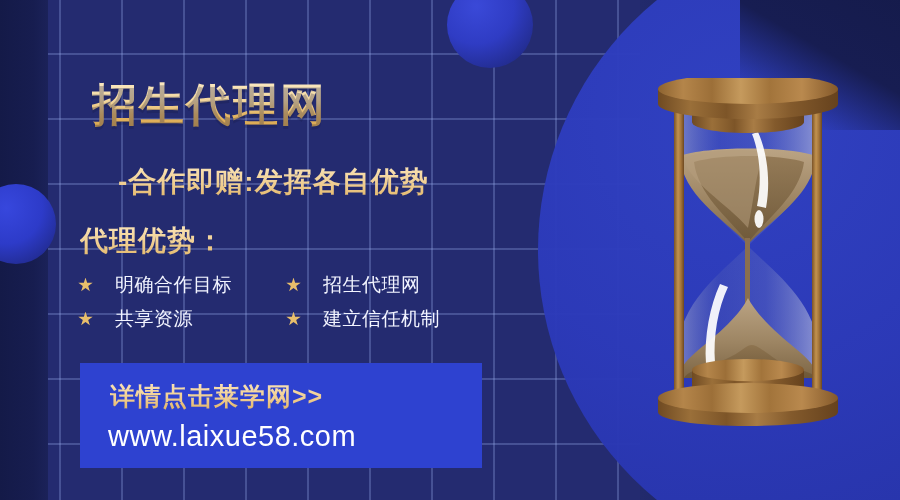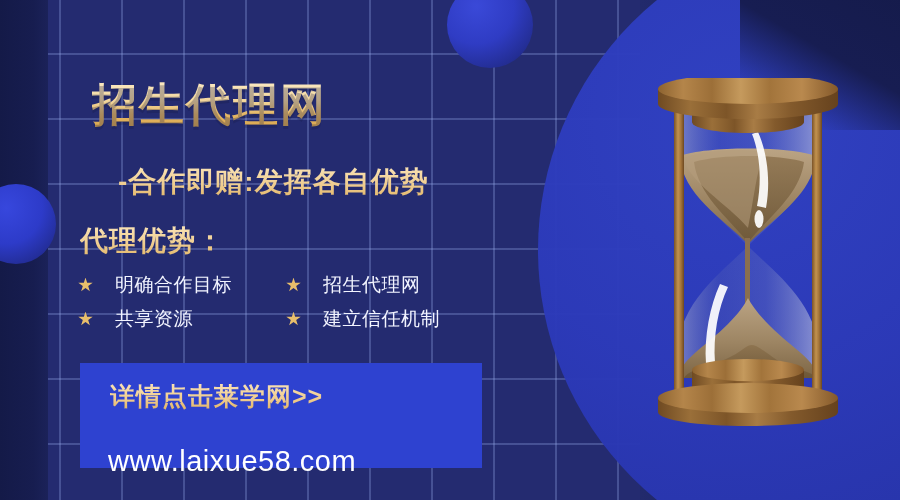--- a/index.html
+++ b/index.html
@@ -85,21 +85,21 @@
   }
   .cta-line1{
     position:absolute;left:30px;top:17px;
     font-size:25px;font-weight:bold;letter-spacing:1px;
     background:linear-gradient(180deg,#fbe7bd 0%,#eecb8d 60%,#ddad5c 100%);
     -webkit-background-clip:text;background-clip:text;color:transparent;
     white-space:nowrap;
   }
   .cta-line2{
     position:absolute;left:28px;top:57px;color:#ffffff;
-    font-size:29px;letter-spacing:.5px;white-space:nowrap;margin-top:25px;
+    font-size:29px;letter-spacing:.5px;white-space:nowrap;
   }
   
   .hourglass{position:absolute;left:636px;top:78px;width:224px;height:348px;}
 </style>
 </head>
 <body>
 
 <div class="stage">
 
   <div class="bg-base"></div>

